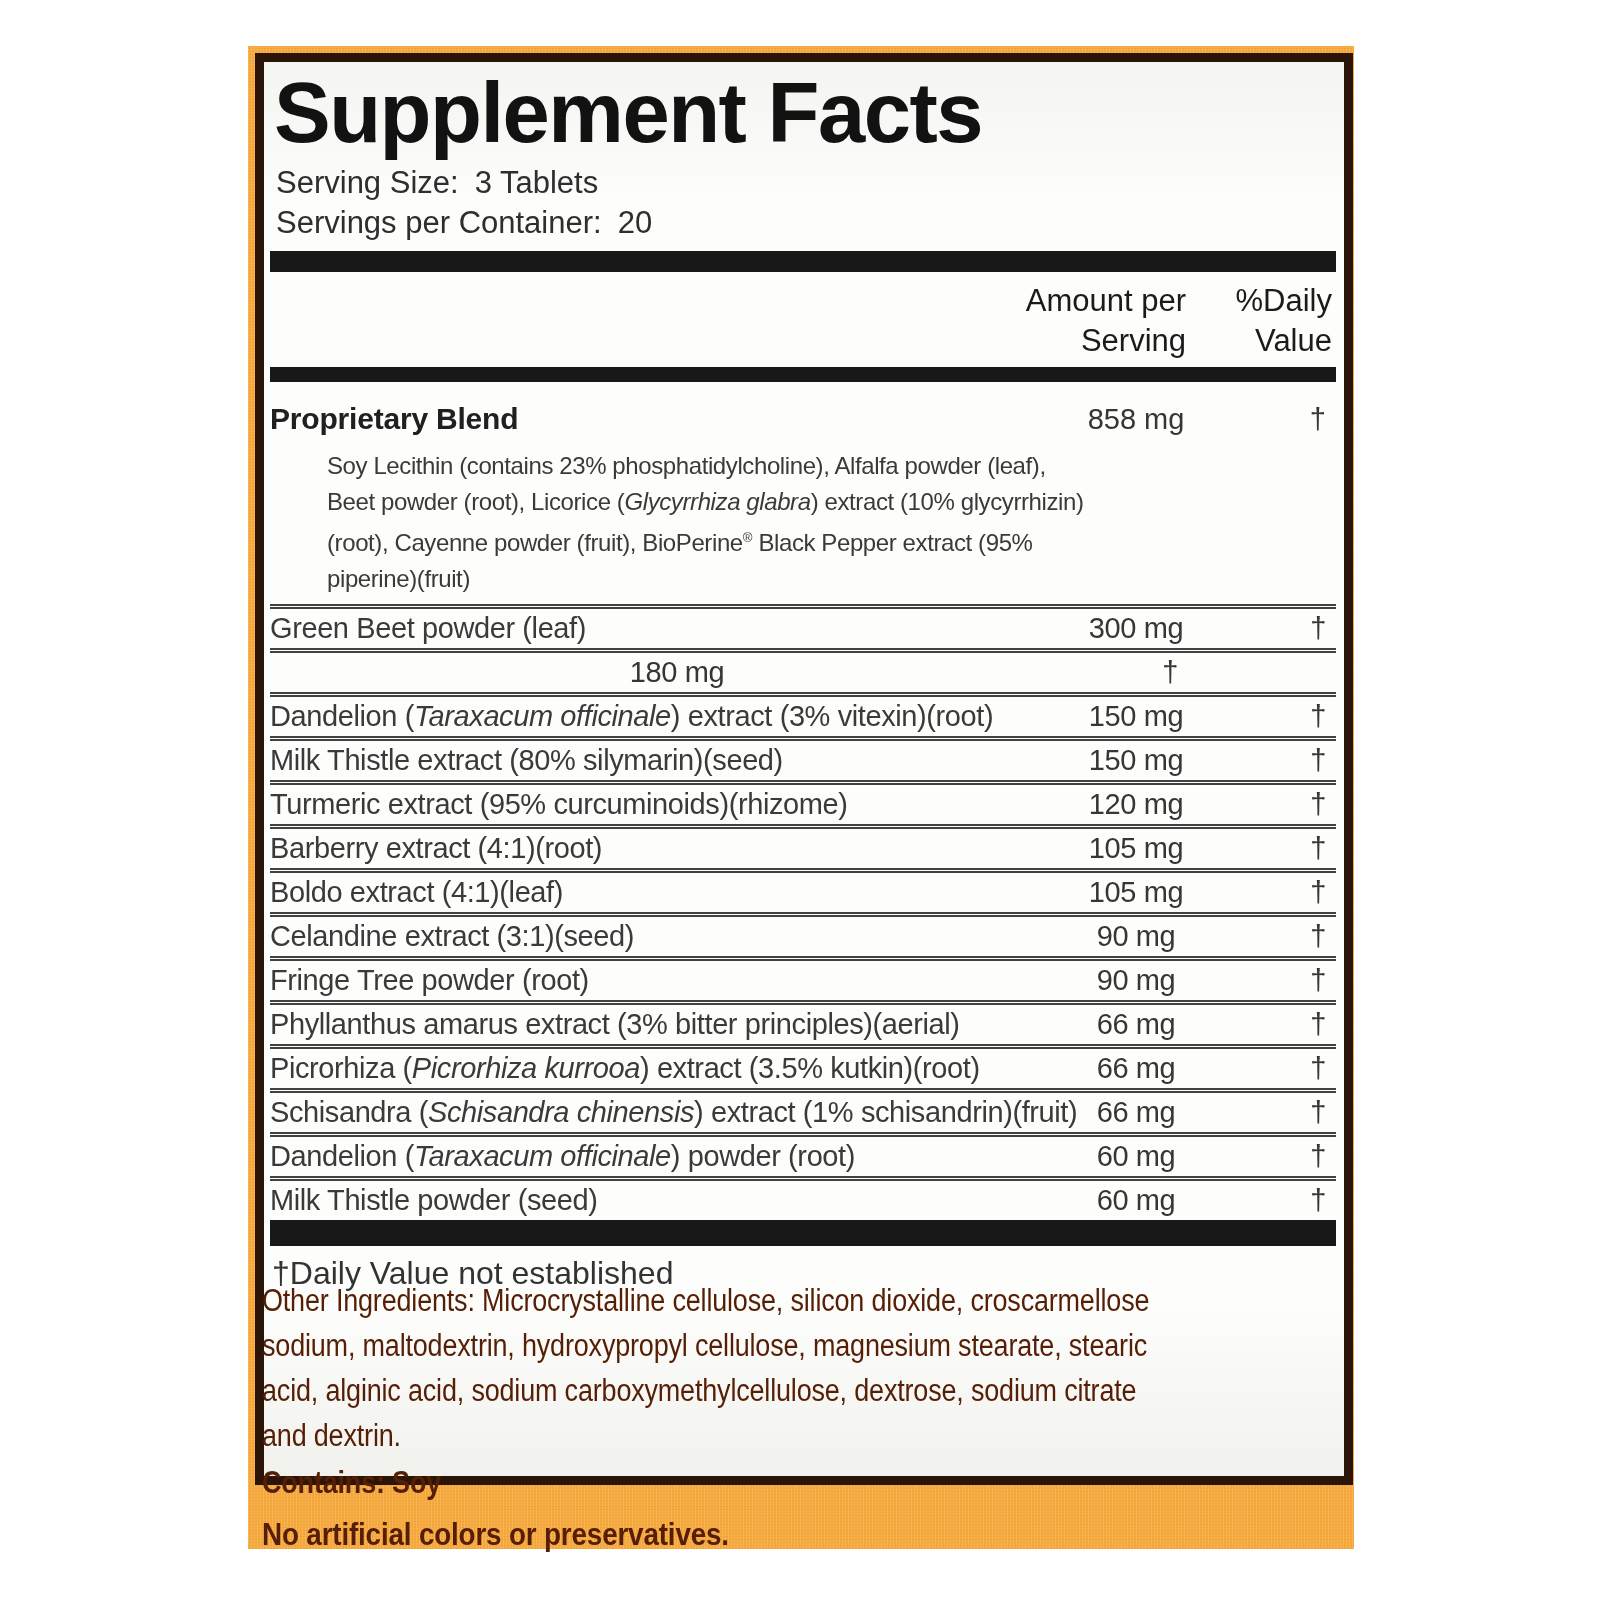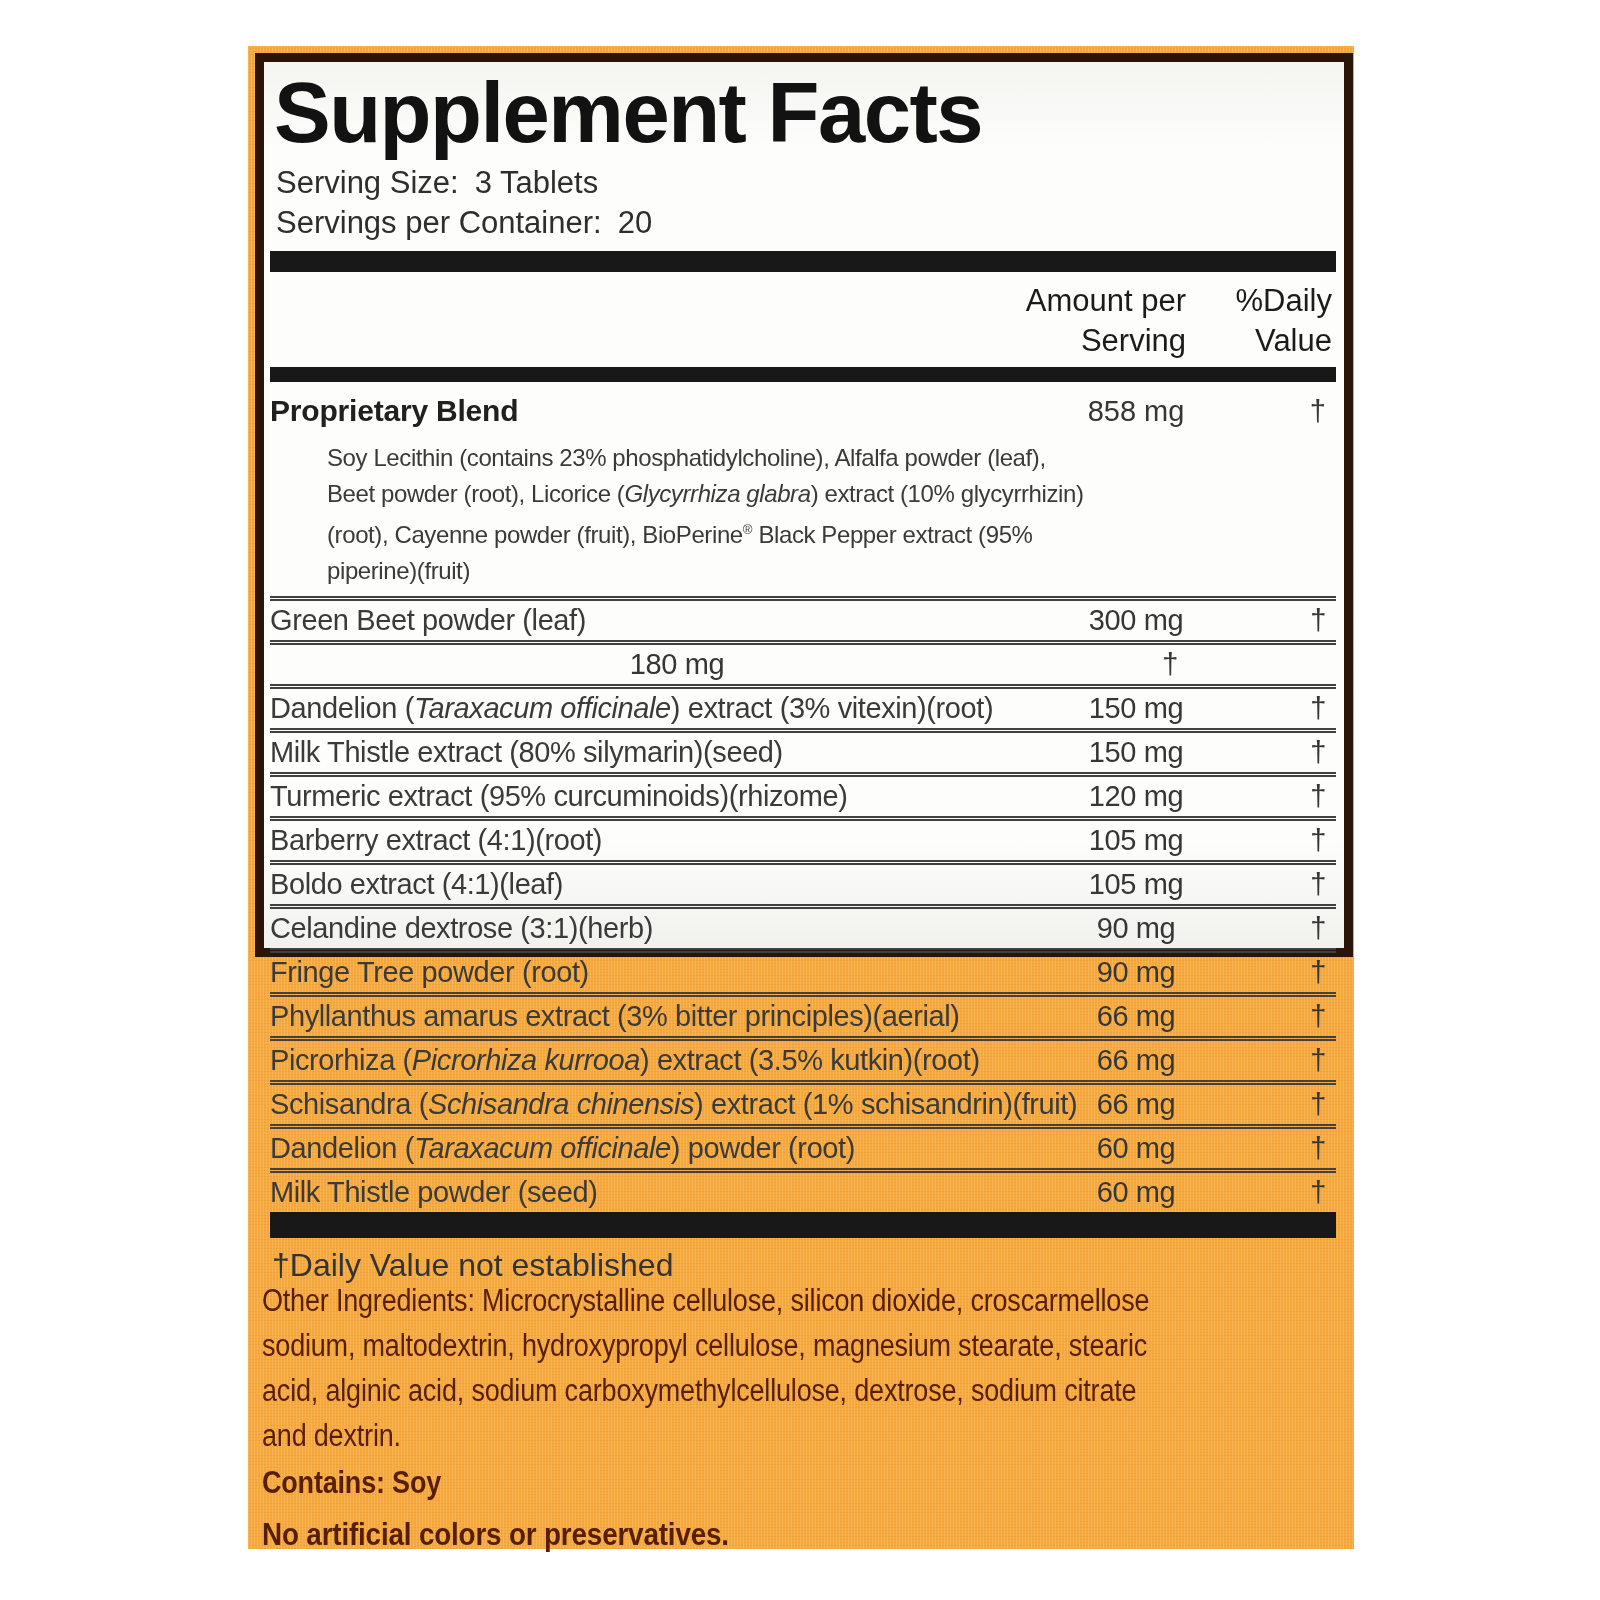--- a/index.html
+++ b/index.html
@@ -8,41 +8,41 @@
     font-family:"Liberation Sans", sans-serif;overflow:hidden;
   }
   .package{
     position:absolute;left:248px;top:46px;width:1106px;height:1503px;
     background-color:#f6a93e;
     background-image:
       repeating-linear-gradient(90deg, rgba(255,243,210,.16) 0 1px, rgba(0,0,0,0) 1px 3px),
       repeating-linear-gradient(0deg, rgba(222,137,30,.20) 0 1px, rgba(0,0,0,0) 1px 3px);
   }
   .panel{
-    position:absolute;left:7px;top:7px;width:1098px;height:904px;
+    position:absolute;left:7px;top:7px;width:1098px;height:1432px;
     box-sizing:border-box;border:9px solid #2a1508;
     background:linear-gradient(180deg,#f4f4f1,#fdfdfb 10%,#fdfdfb 88%,#f1f1ee);
     padding:6px 8px 0 6px;
   }
   .title{
     font-size:85px;font-weight:bold;letter-spacing:-1.5px;color:#121212;
     line-height:81px;margin:4px 0 0 4px;white-space:nowrap;
   }
   .serving{margin:10px 0 0 6px;font-size:31px;line-height:40px;color:#2e2e2e;}
   .serving .val{margin-left:16px;}
   .bar{background:#181818;}
   .bar-a{height:21px;margin-top:8px;}
   .cols-header{
     display:flex;justify-content:flex-end;text-align:right;
     font-weight:normal;font-size:31px;line-height:40px;color:#1b1b1b;margin-top:9px;
   }
   .dv-head{width:150px;padding-right:4px;box-sizing:border-box;}
   .bar-b{height:15px;margin-top:6px;}
   .grid{display:grid;grid-template-columns:1fr 104px 148px;align-items:baseline;}
-  .blend-row{padding-top:8px;font-size:30px;line-height:42px;}
+  .blend-row{padding-top:16px;font-size:30px;line-height:42px;}
   .blend-name{font-weight:bold;color:#202020;letter-spacing:-0.2px;}
   .amt{text-align:center;color:#363636;font-size:29px;white-space:nowrap;}
   .dv{text-align:right;padding-right:10px;color:#363636;font-size:29px;}
   .desc{margin:8px 0 7px 57px;color:#3a3a3a;font-size:24px;line-height:36px;letter-spacing:-0.4px;}
   .desc .line{white-space:nowrap;}
   .it{font-style:italic;}
   sup{font-size:.55em;}
   .rows .row{
     border-top:5px double #414141;font-size:29px;line-height:39px;
     letter-spacing:-0.4px;color:#3a3a3a;
@@ -140,21 +140,21 @@
     <span class="dv">†</span>
   </div>
 
   <div class="grid row">
     <span class="row-name"><span>Boldo extract (4:1)(leaf)</span></span>
     <span class="amt">105 mg</span>
     <span class="dv">†</span>
   </div>
 
   <div class="grid row">
-    <span class="row-name"><span>Celandine dextrose (3:1)(herb)</span></span>
+    <span class="row-name"><span>Celandine extract (3:1)(seed)</span></span>
     <span class="amt">90 mg</span>
     <span class="dv">†</span>
   </div>
 
   <div class="grid row">
     <span class="row-name"><span>Fringe Tree powder (root)</span></span>
     <span class="amt">90 mg</span>
     <span class="dv">†</span>
   </div>
 

